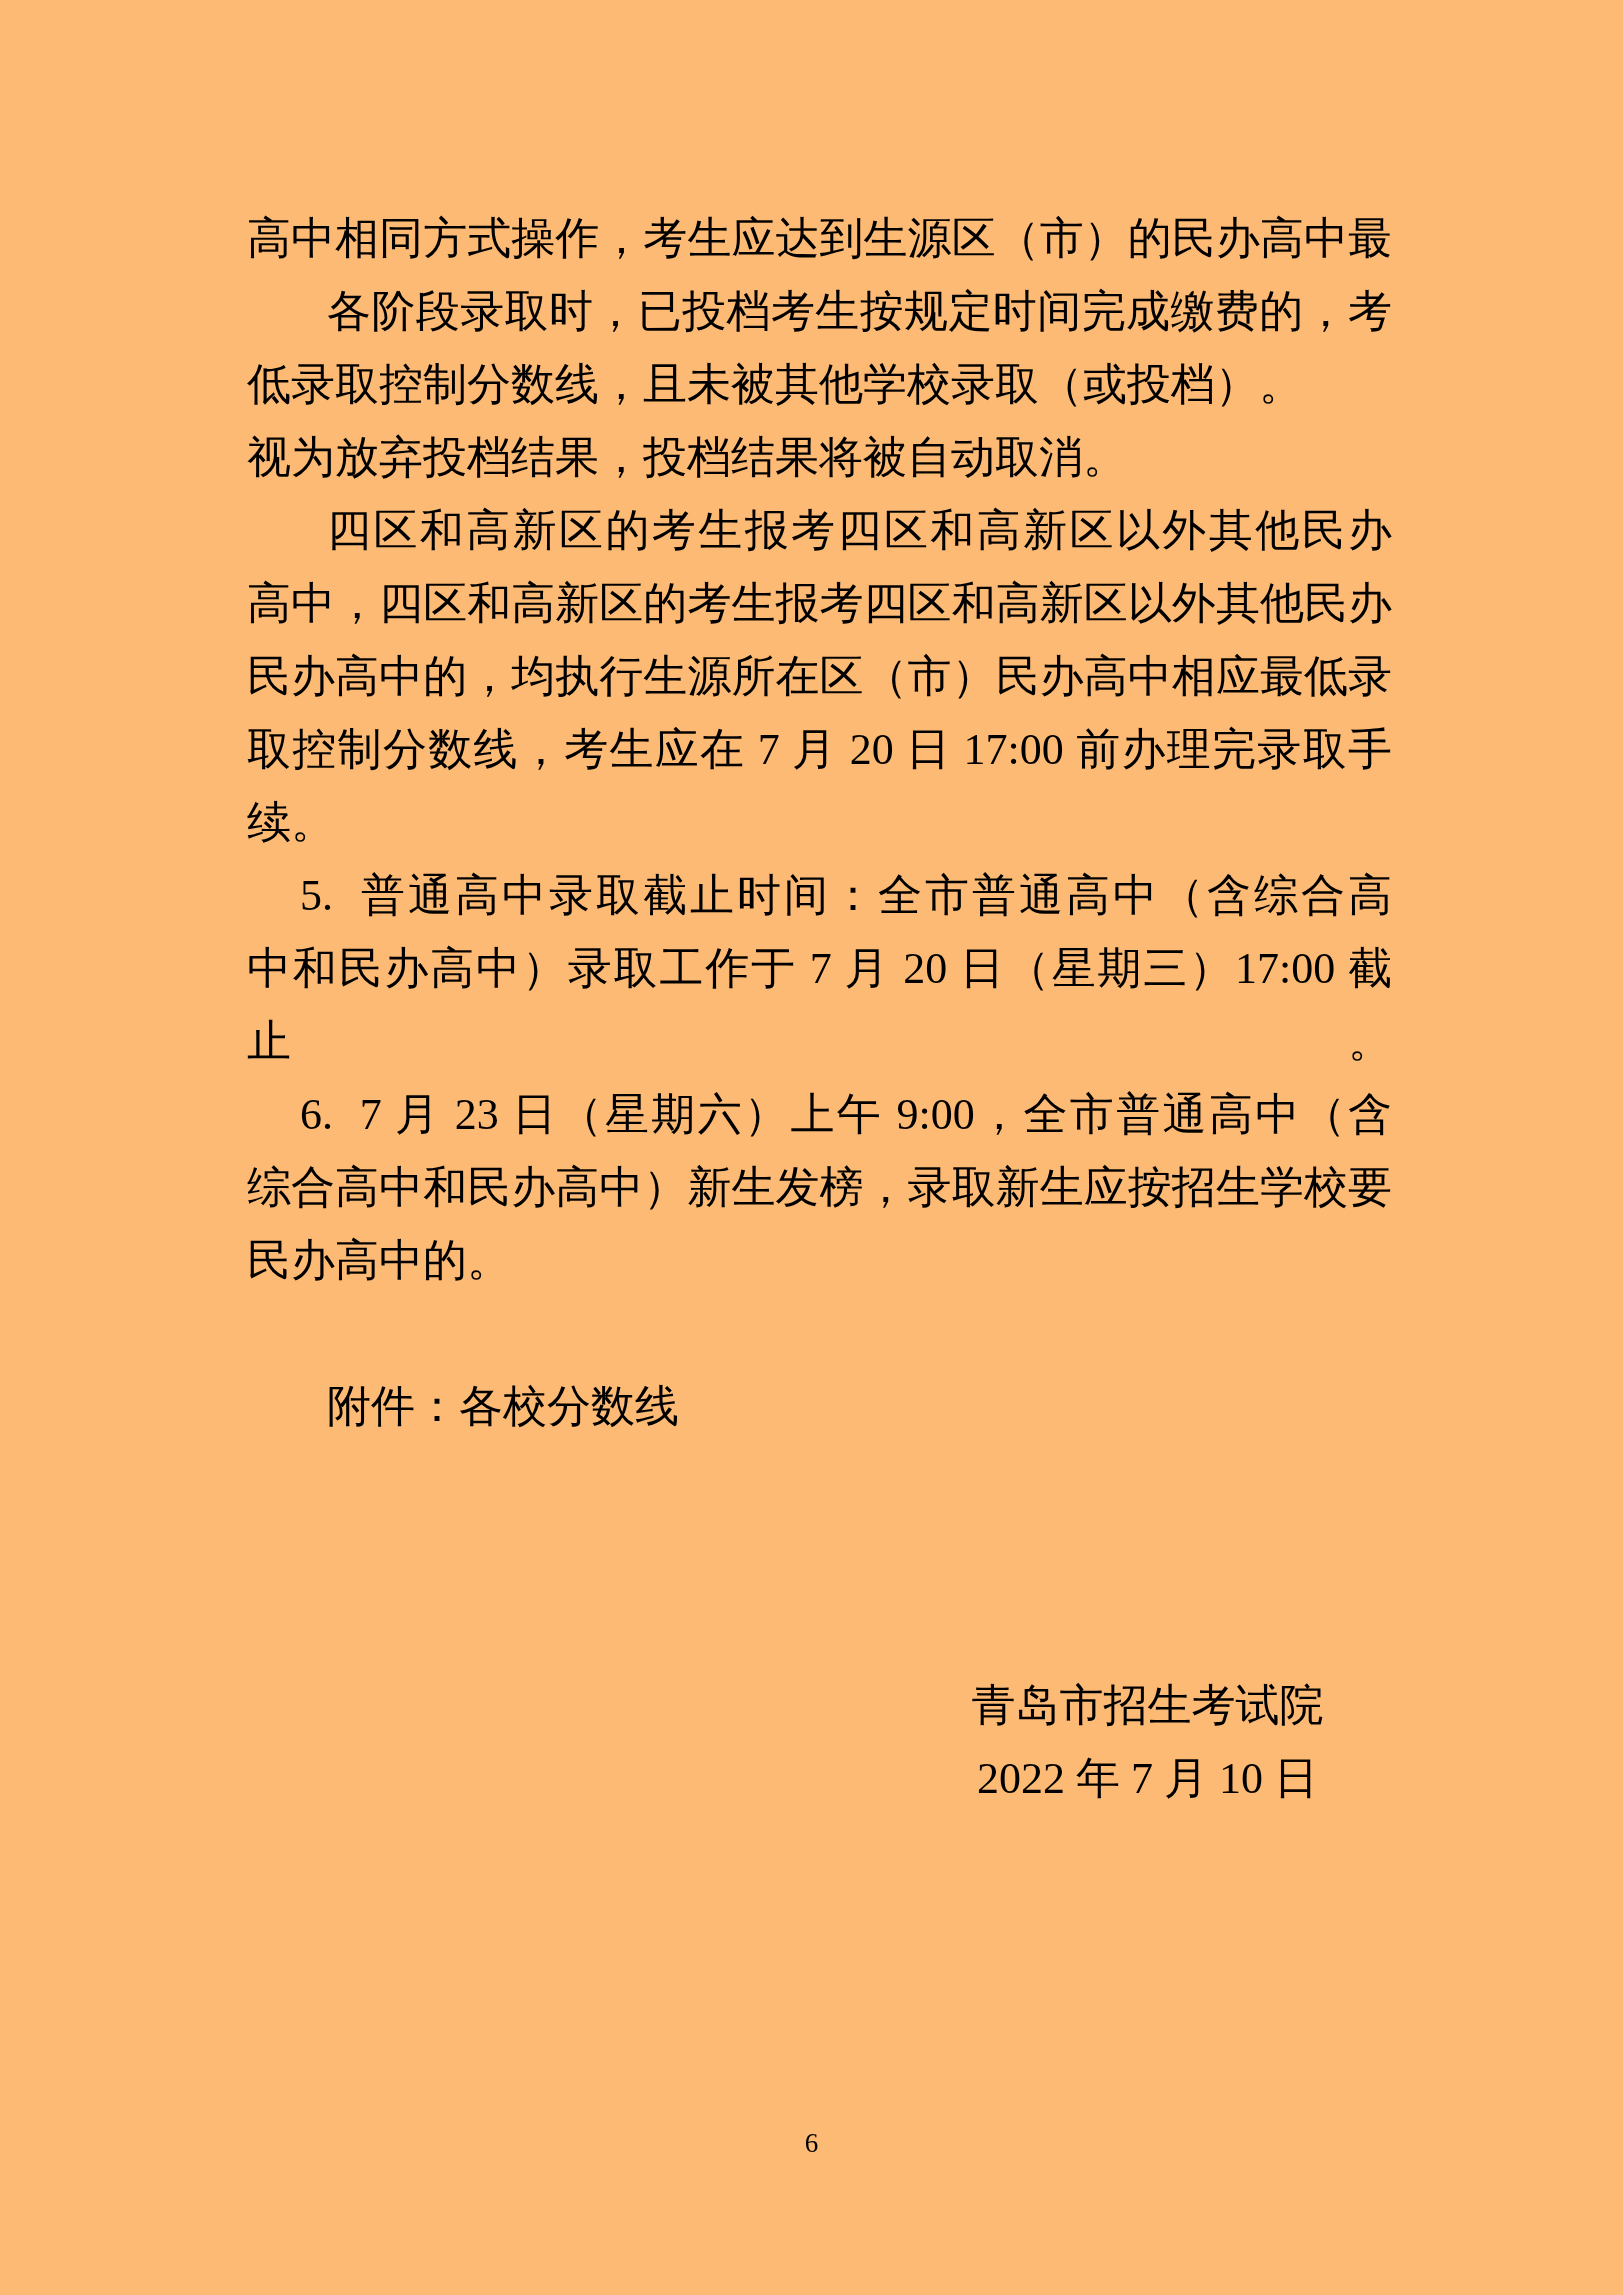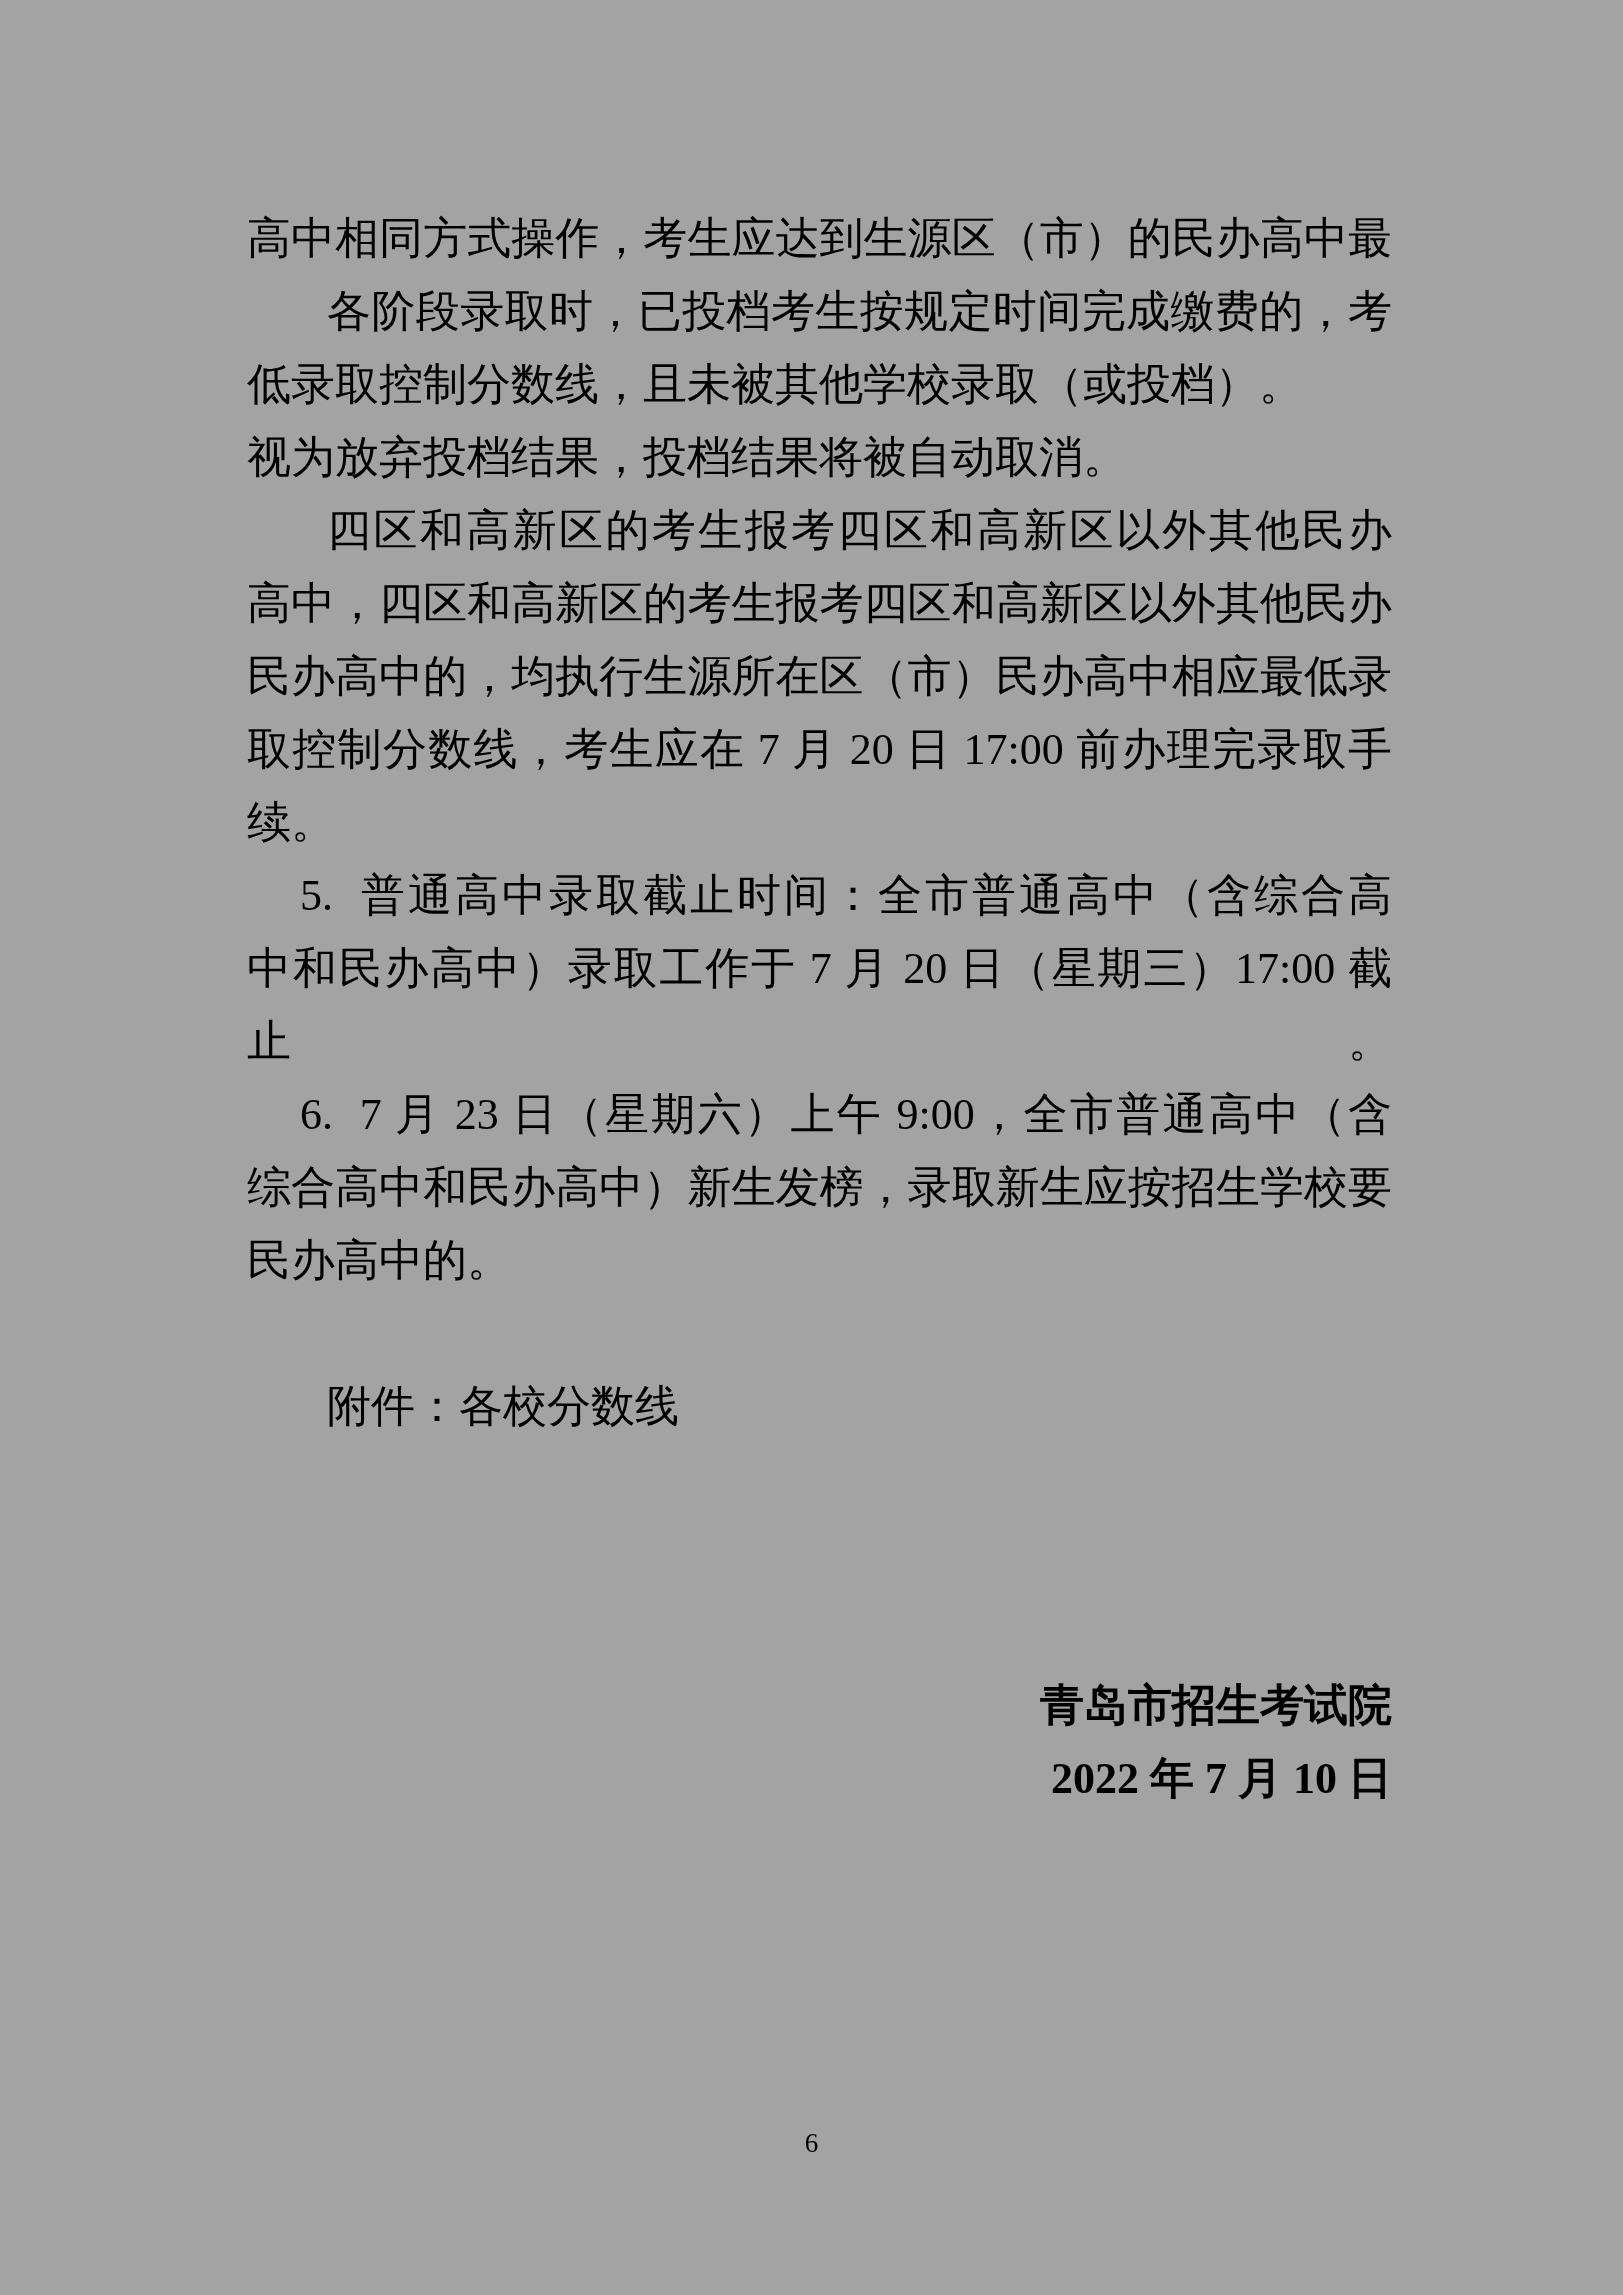--- a/index.html
+++ b/index.html
@@ -4,21 +4,21 @@
 <style>
   html, body {
     margin: 0;
     padding: 0;
     background: #ffffff;
   }
   .page {
     position: relative;
     width: 1623px;
     height: 2295px;
-    background: #a3a3a3;
+    background: #fdba74;
     color: #000000;
     font-family: "Liberation Serif", "DejaVu Serif", serif;
     overflow: hidden;
   }
   .content {
     position: absolute;
     left: 247px;
     top: 202px;
     width: 1145px;
     font-size: 44px;
@@ -44,22 +44,21 @@
   
   .attachment-line {
     margin-top: 73px;
   }
   
   .sign-block {
     margin-top: 226px;
     padding-left: 656px;
   }
   .sign-block .line {
-    text-align: right;
-    font-weight: bold;
+    text-align: center;
   }
   .page-number {
     position: absolute;
     left: 0;
     top: 2128px;
     width: 100%;
     text-align: center;
     font-size: 27px;
     line-height: 30px;
     font-family: "Liberation Serif", "DejaVu Serif", serif;

